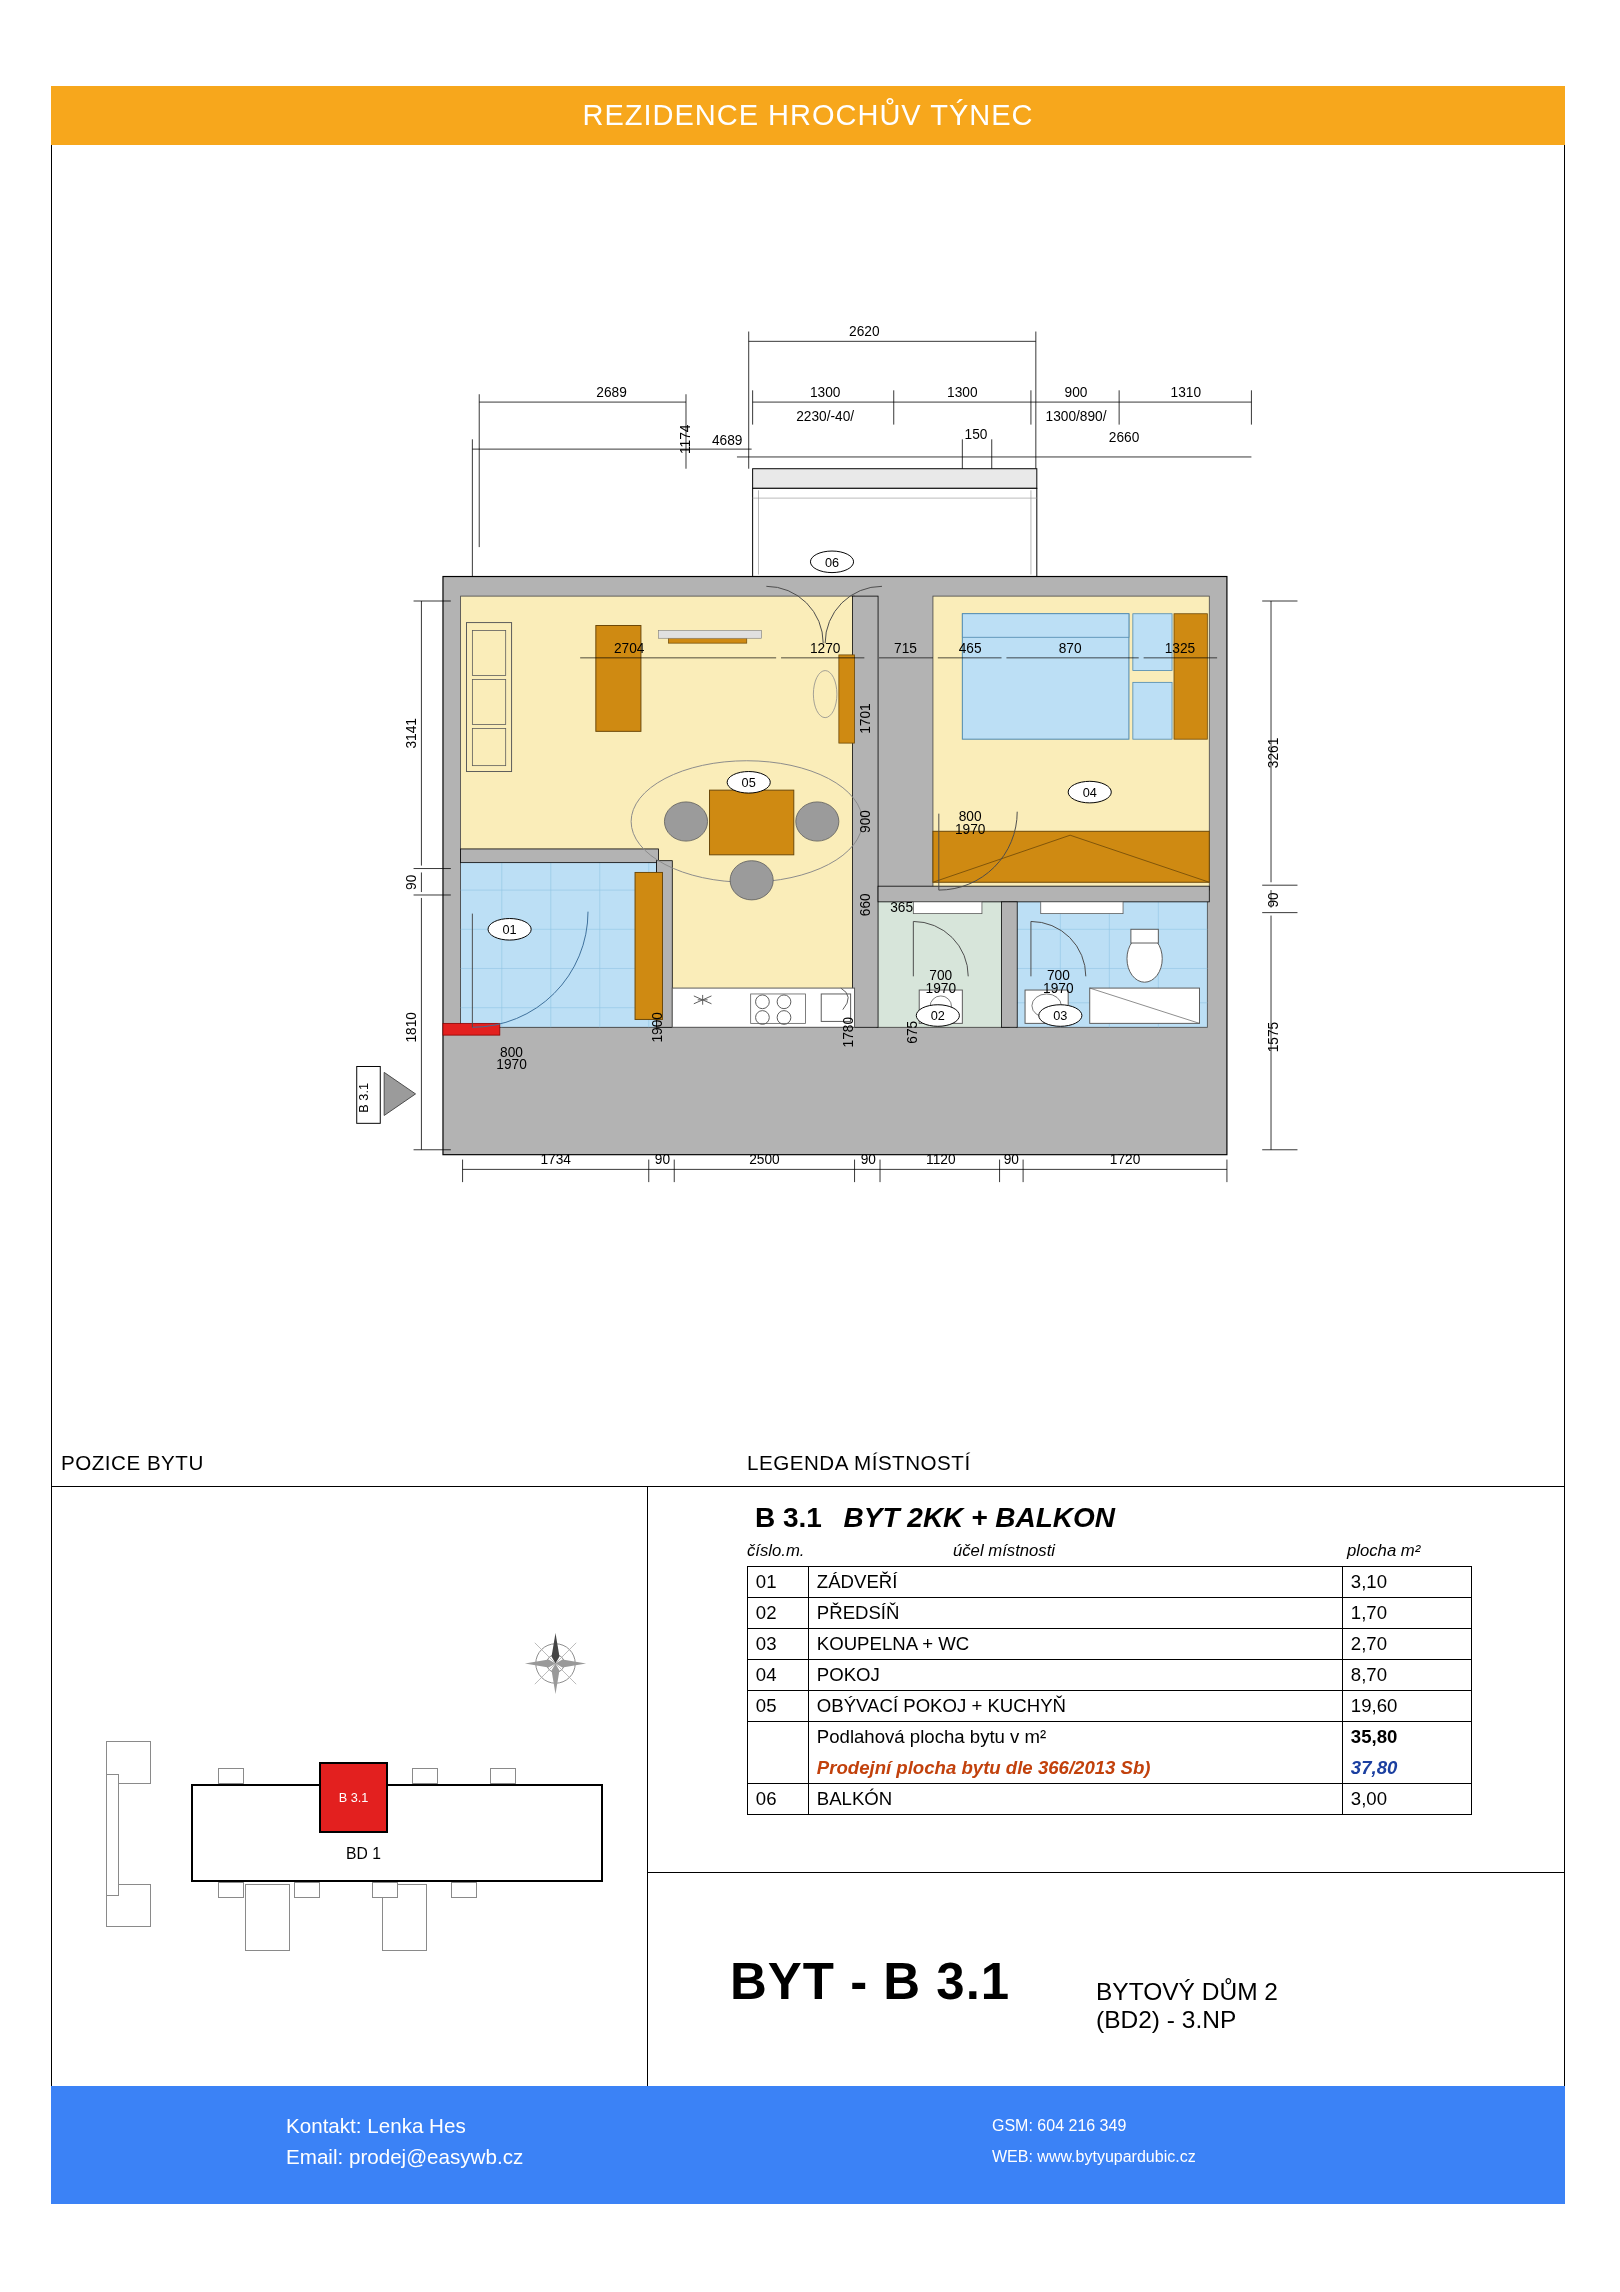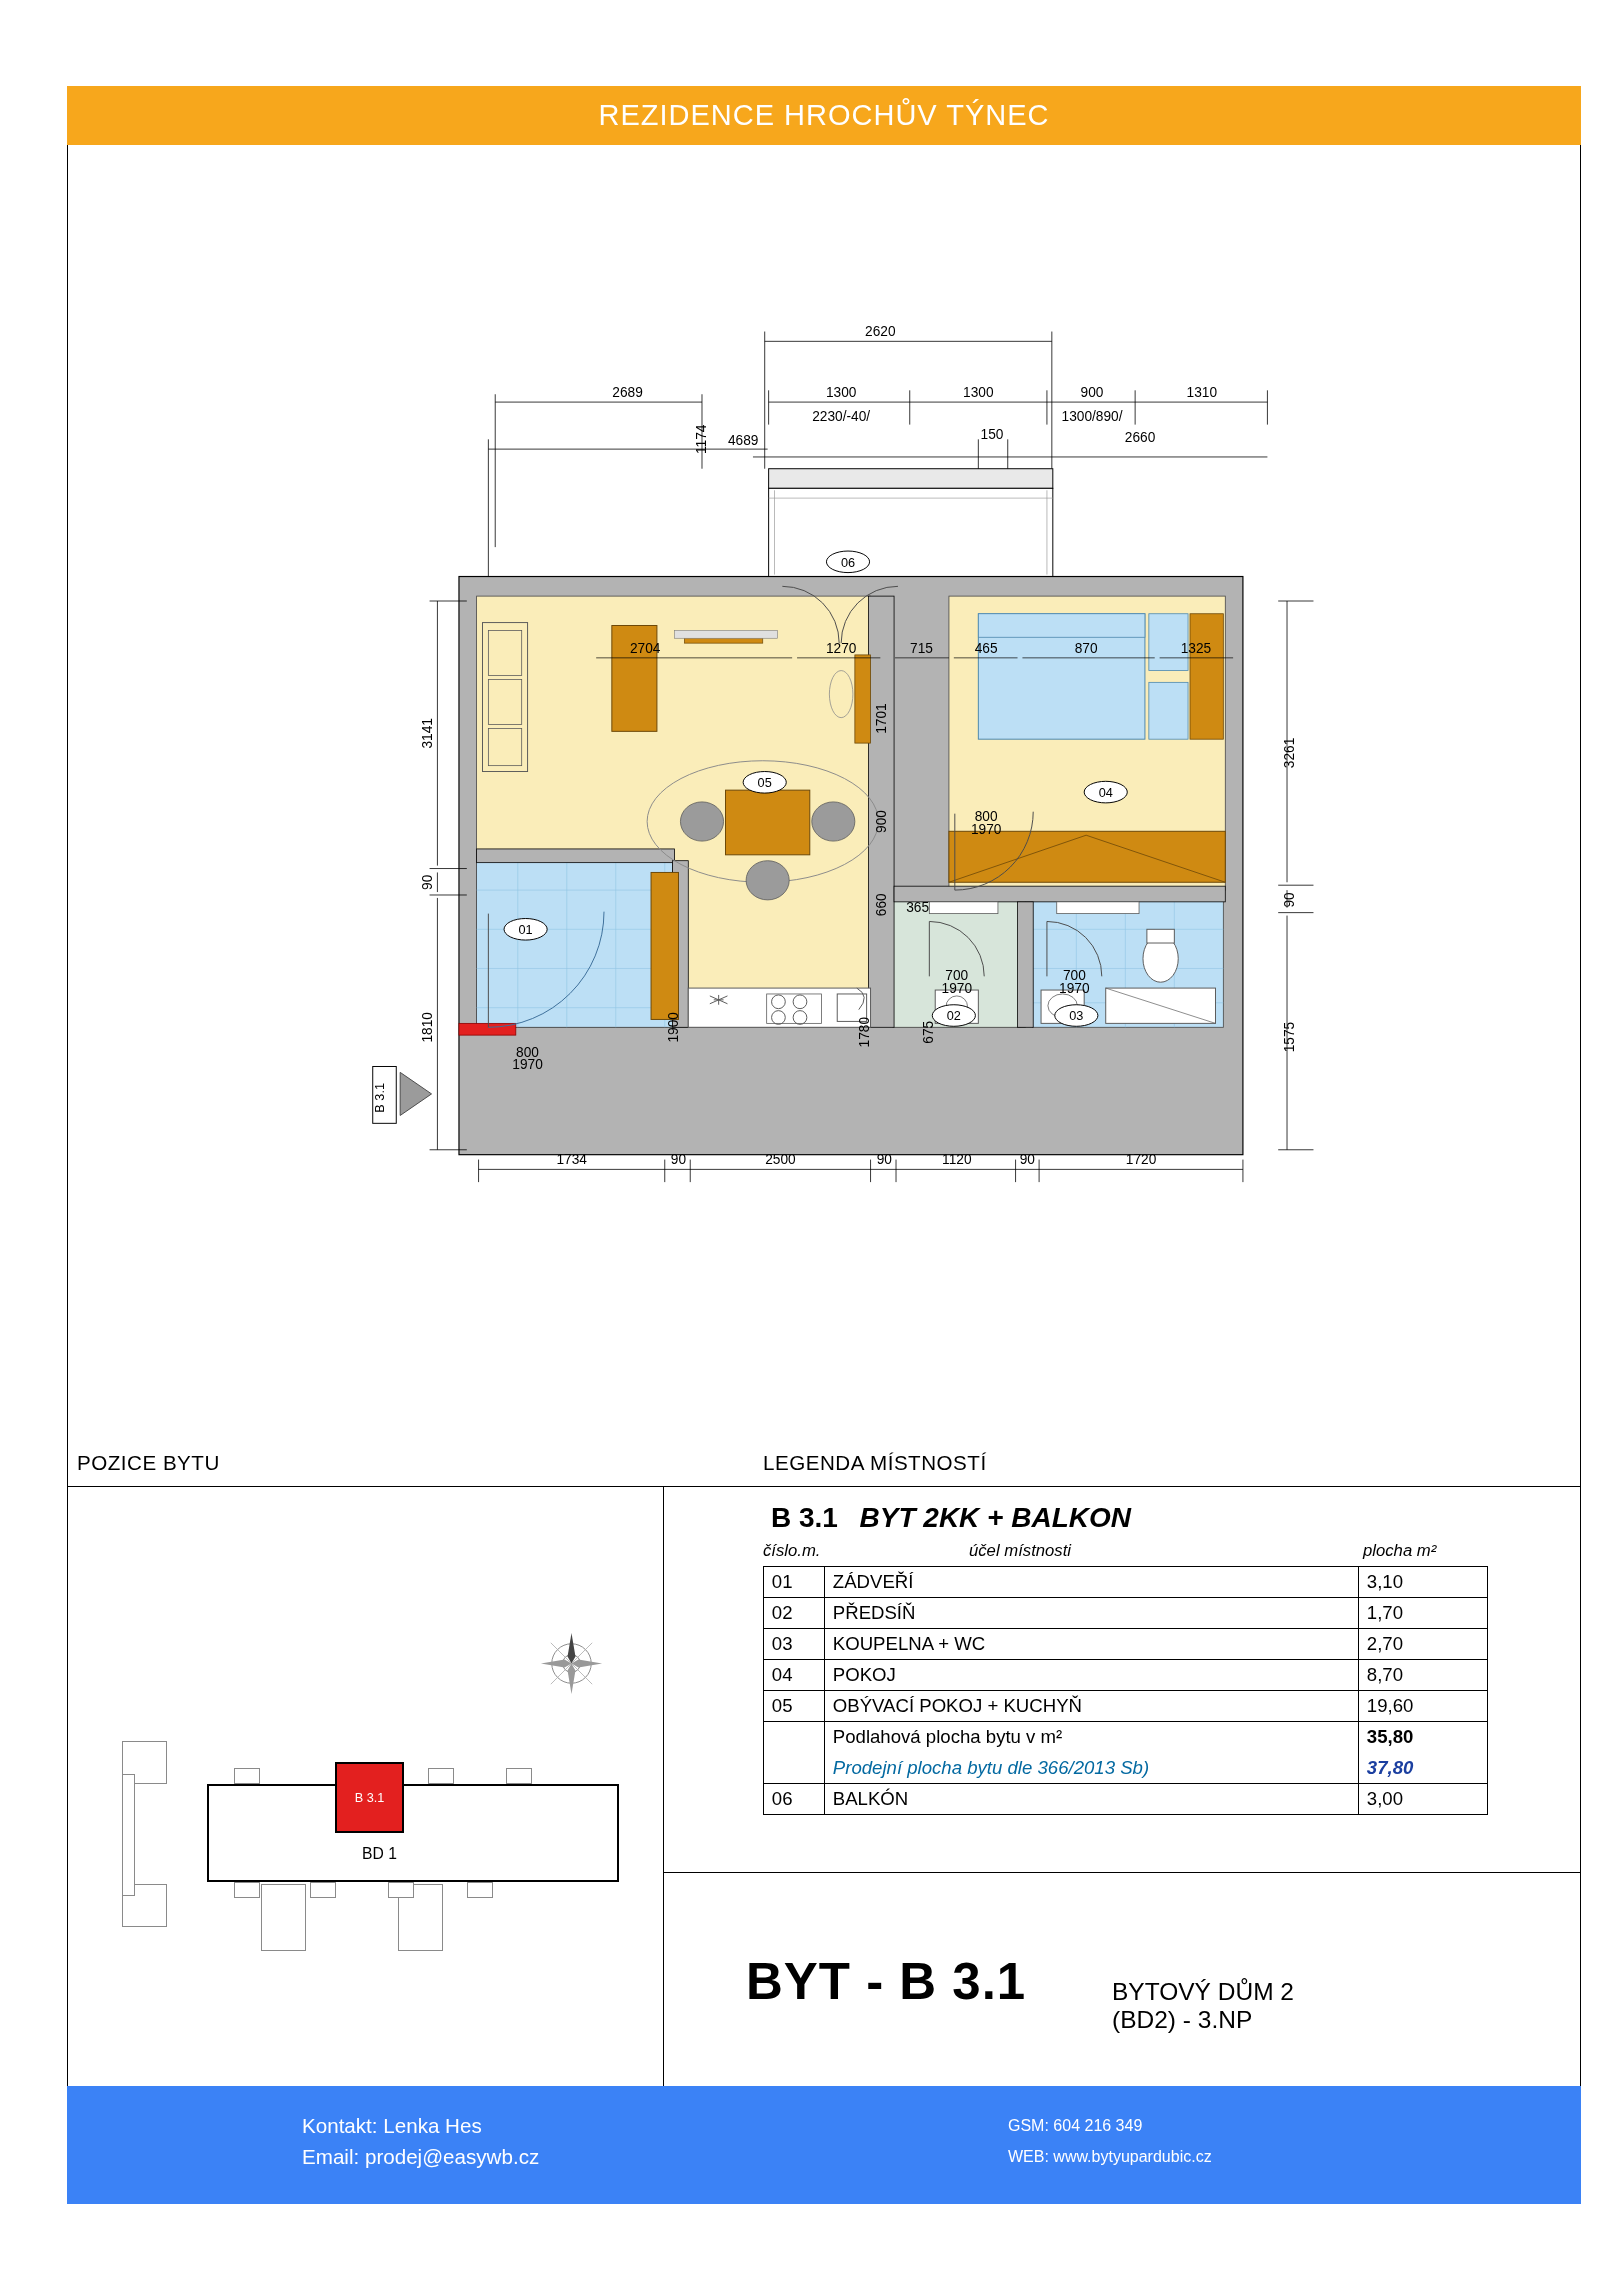--- a/index.html
+++ b/index.html
@@ -9,21 +9,21 @@
   }
   body {
     width: 1620px;
     height: 2293px;
     font-family: "Liberation Sans", sans-serif;
     position: relative;
     overflow: hidden;
   }
   .page {
     position: absolute;
-    left: 16px; top: 0;
+    left: 0; top: 0;
     width: 1344px;
     height: 2293px;
     background: #ffffff;
   }
   
   .frame {
     position: absolute;
     left: 51px; top: 86px;
     width: 1514px;
     height: 2117px;
@@ -143,23 +143,23 @@
     border-right: 1px solid #000;
     border-top: none;
     border-bottom: none;
     font-weight: bold;
   }
   .legend-table tr.sum td.lbl {
     font-weight: normal;
     border-left: 1px solid #000;
   }
   .legend-table tr.sum td.lbl2 {
-    font-weight: normal;
+    font-weight: bold;
     font-style: italic;
-    color: #0369a1;
+    color: #c2410c;
   }
   .legend-table tr.sum td.v2 {
     font-style: italic;
     color: #1b3fa0;
     font-weight: bold;
   }
   
   .byt-title {
     position: absolute;
     left: 730px; top: 1952px;

